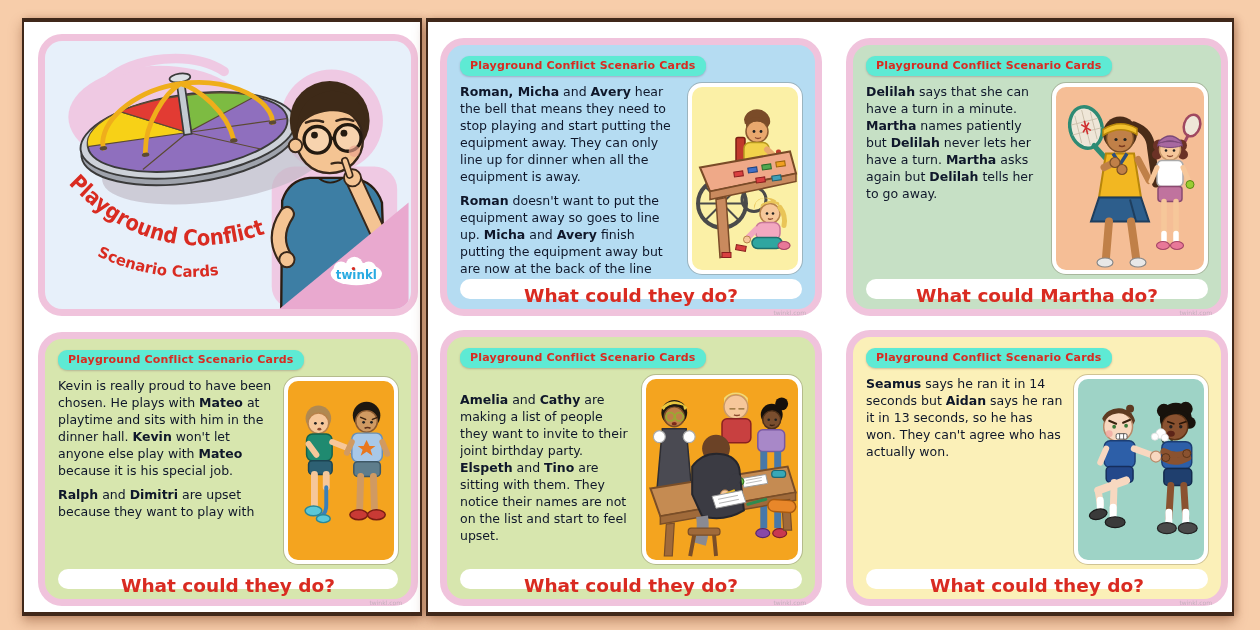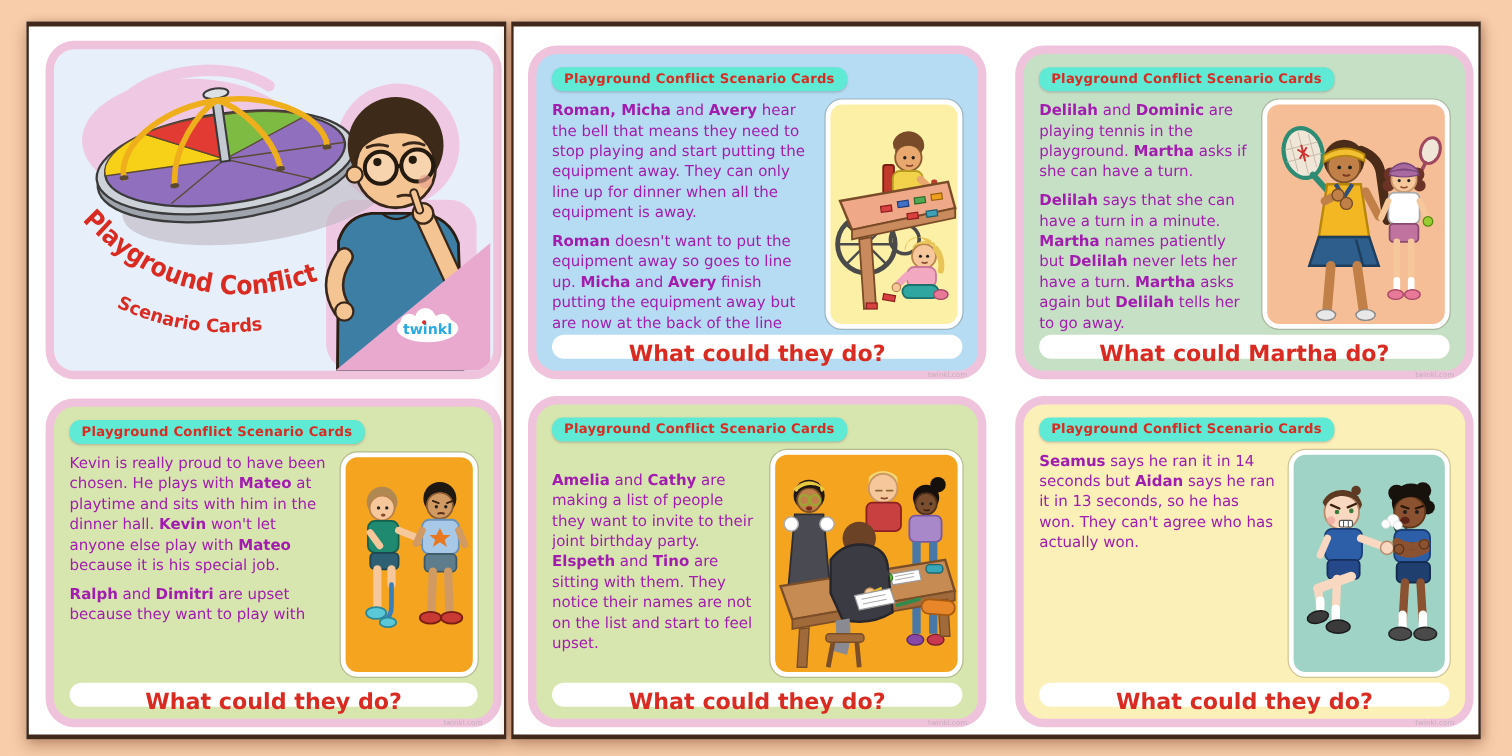--- a/index.html
+++ b/index.html
@@ -10,21 +10,21 @@
   #page-left{left:22px;top:18px;width:400px;height:598px;}
   #page-right{left:426px;top:18px;width:808px;height:598px;}
 
   .card{position:absolute;background:#F0C3DC;border-radius:24px;padding:7px;box-sizing:border-box;}
   .card-inner{position:relative;width:100%;height:100%;border-radius:17px;box-sizing:border-box;
               padding:11px 13px 10px;display:flex;flex-direction:column;overflow:hidden;}
   .badge{align-self:flex-start;background:#5eead4;border-radius:9px;padding:3px 10px 4px;
          color:#D92B21;font-weight:bold;font-size:11px;letter-spacing:.2px;
          box-shadow:0 1px 2px rgba(90,40,70,.25);}
   .body-row{flex:1;display:flex;gap:9px;margin-top:7px;min-height:0;}
-  .text-col{flex:1;font-size:12.5px;line-height:1.36;color:#a21caf;overflow:hidden;}
+  .text-col{flex:1;font-size:12.5px;line-height:1.36;color:#0f172a;overflow:hidden;}
   .text-col p{margin:0 0 7px;}
   .text-col b{font-weight:bold;}
   .text-col.center{display:flex;flex-direction:column;justify-content:center;align-items:center;}
   .panel{flex-shrink:0;border:4px solid #FFFFFF;border-radius:14px;overflow:hidden;
          box-shadow:0 0 0 1px rgba(80,60,40,.25);margin-bottom:2px;}
   .panel svg{display:block;width:100%;height:100%;}
   .question{background:#fff;border-radius:18px;height:20px;line-height:34px;text-align:center;
             color:#D92B21;font-weight:bold;font-size:18.5px;margin-top:3px;}
   .watermark{position:absolute;right:16px;bottom:0px;font-size:6px;color:#C4AEBC;}
 
@@ -232,21 +232,20 @@
         <div class="question">What could they do?</div>
       </div>
       <span class="watermark">twinkl.com</span>
     </section>
 
     <section class="card" id="card-delilah">
       <div class="card-inner" style="background: rgb(198, 224, 197);">
         <div class="badge">Playground Conflict Scenario Cards</div>
         <div class="body-row">
           <div class="text-col">
-            <p><b>Delilah</b><span> and </span><b>Dominic</b><span> are playing tennis in the playground. </span><b>Martha</b><span> asks if she can have a turn.</span></p>
             <p><b>Delilah</b><span> says that she can have a turn in a minute. </span><b>Martha</b><span> names patiently but </span><b>Delilah</b><span> never lets her have a turn. </span><b>Martha</b><span> asks again but </span><b>Delilah</b><span> tells her to go away.</span></p>
           </div>
           <div class="panel" style="width: 148px; background: rgb(245, 190, 150);">
             <svg viewBox="0 0 148 182">
               <g transform="rotate(-14 30 40)">
                 <ellipse cx="30" cy="40" rx="16" ry="21" fill="#EFE6D8" stroke="#2E8B74" stroke-width="3.5"></ellipse>
                 <path d="M22,26 L22,54 M30,22 L30,58 M38,26 L38,54 M16,34 L44,34 M15,44 L45,44" stroke="#C8BCA8" stroke-width="0.8"></path>
                 <path d="M26,36 L34,44 M34,36 L26,44 M30,33 L30,47" stroke="#D03030" stroke-width="1.6"></path>
               </g>
               <path d="M38,58 L58,80" stroke="#2E8B74" stroke-width="5" stroke-linecap="round"></path>

